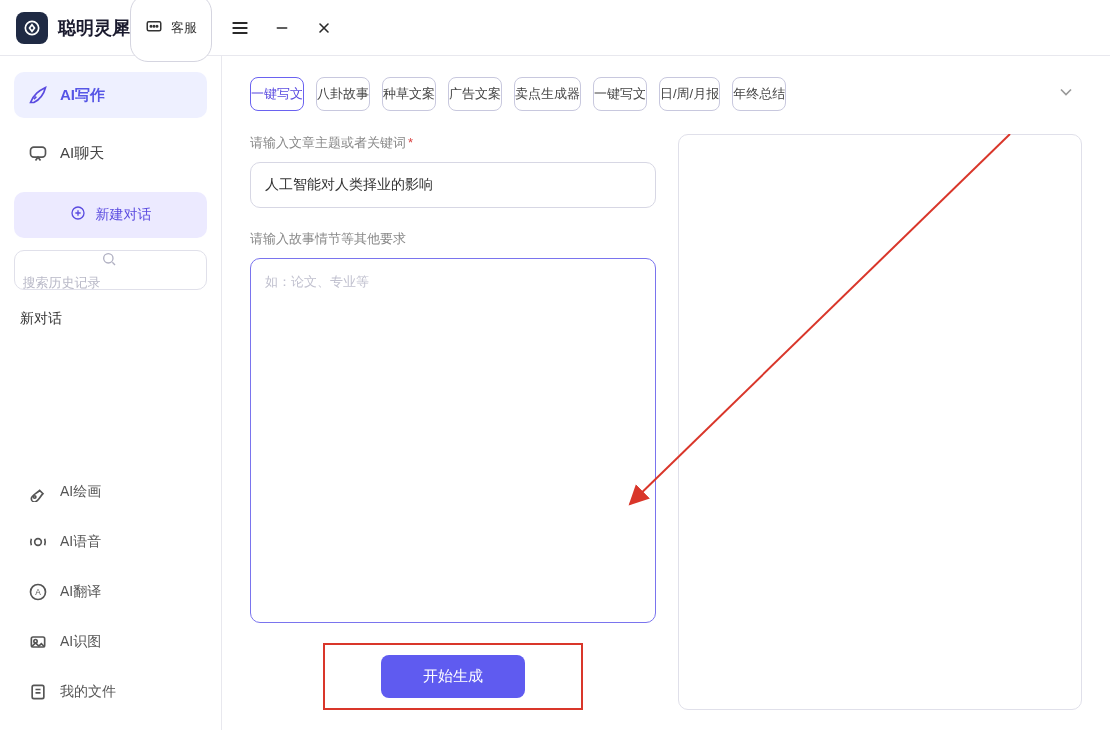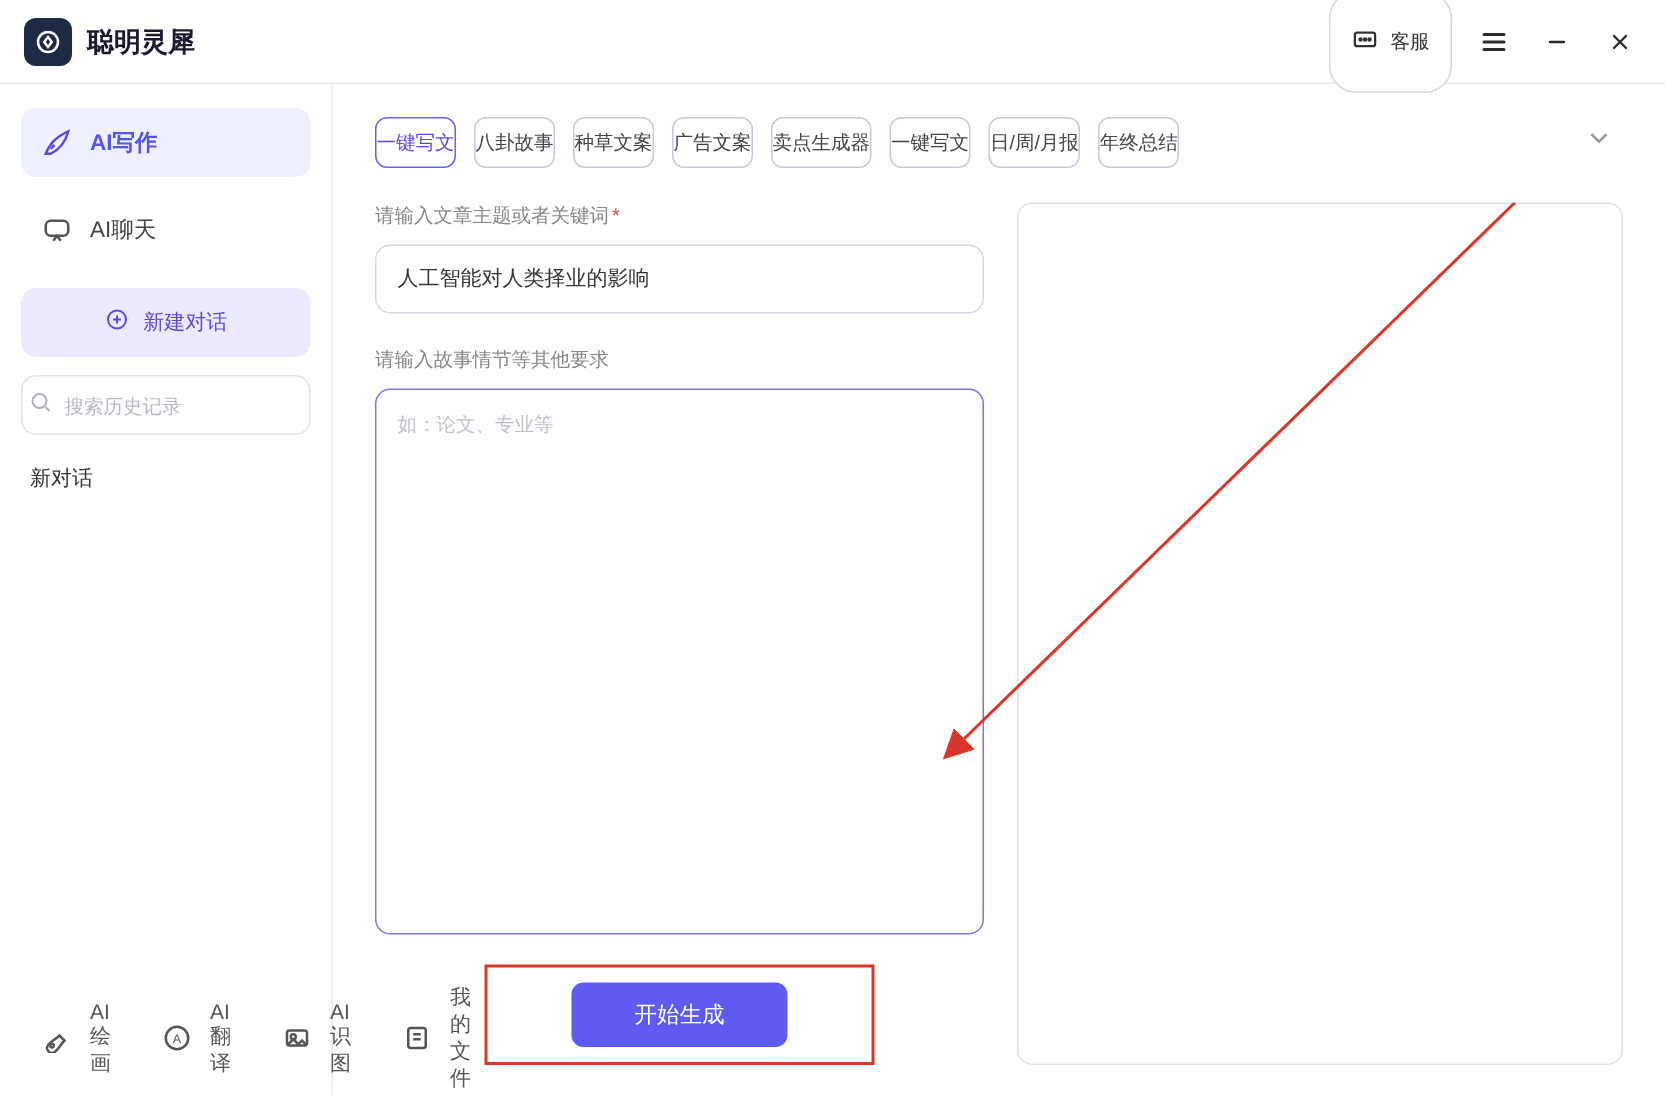--- a/index.html
+++ b/index.html
@@ -1,38 +1,38 @@
 <!DOCTYPE html>
 <html><head>
 <meta charset="utf-8">
 <style>
 * { box-sizing: border-box; margin: 0; padding: 0; font-family: -apple-system, "PingFang SC", "Microsoft YaHei", sans-serif; }
 body { width: 1110px; height: 730px; background: #fff; overflow: hidden; }
 
 
-.titlebar { height: 56px; display: flex; align-items: center; justify-content: space-between; padding: 0 16px; border-bottom: 1px solid #e8e8ee; }
+.titlebar { height: 56px; display: flex; align-items: center; padding: 0 16px; border-bottom: 1px solid #e8e8ee; }
 .tb-left { display: flex; align-items: center; gap: 10px; }
 .logo { width: 32px; height: 32px; border-radius: 8px; background: #1f2a44; display: flex; align-items: center; justify-content: center; }
 .app-title { font-weight: 600; font-size: 18px; color: #1a1a2e; }
 .tb-right { display: flex; align-items: center; gap: 14px; }
 .support-btn { display: flex; align-items: center; gap: 6px; border: 1px solid #d5d5e0; background: #fff; border-radius: 18px; padding: 23px 14px; font-size: 13px; color: #333; cursor: pointer; }
 .menu-btn, .min-btn, .close-btn { width: 28px; height: 28px; display: flex; align-items: center; justify-content: center; cursor: pointer; color: #2a2a2a; }
 
 
 .app-body { display: flex; height: calc(100% - 56px); }
 .sidebar { width: 222px; border-right: 1px solid #e8e8ee; padding: 16px 14px; display: flex; flex-direction: column; gap: 12px; }
 .sb-item { display: flex; align-items: center; gap: 12px; height: 46px; padding: 0 14px; border-radius: 10px; color: #444; font-size: 15px; cursor: pointer; }
 .sb-item.active { background: #eef0ff; color: #5656e6; font-weight: 600; }
 .new-chat { display: flex; align-items: center; justify-content: center; gap: 6px; height: 46px; background: #eceaff; color: #5a4be0; border-radius: 10px; font-size: 14px; cursor: pointer; margin-top: 4px; }
-.search-wrap { height: 40px; border: 1px solid #e0e0ea; border-radius: 10px; display: flex; align-items: center; padding: 0 4px; gap: 8px; }
+.search-wrap { height: 40px; border: 1px solid #e0e0ea; border-radius: 10px; display: flex; align-items: center; padding: 0 26px; gap: 8px; flex-direction: column; }
 .search-wrap input { border: none; outline: none; font-size: 13px; flex: 1; background: transparent; color: #666; }
 .search-wrap input::placeholder { color: #b8b8c7; }
 .hist-item { font-size: 14px; color: #333; padding: 8px 6px; cursor: pointer; }
 .sb-spacer { flex: 1; }
-.sb-bottom { display: flex; flex-direction: row; gap: 6px; }
+.sb-bottom { display: flex; flex-direction: column; gap: 6px; }
 .sb-bitem { display: flex; align-items: center; gap: 12px; height: 44px; padding: 0 14px; color: #555; font-size: 14px; cursor: pointer; border-radius: 8px; }
 
 .main { flex: 1; padding: 20px 28px; display: flex; flex-direction: column; }
 .tabs { display: flex; align-items: center; gap: 12px; flex-wrap: wrap; }
 .tab { border: 1px solid #c8c8de; background: #fff; border-radius: 8px; padding: 7px 0; font-size: 13px; color: #444; cursor: pointer; white-space: nowrap; }
 .tab.selected { border-color: #6a62f0; color: #5a4be0; }
 .tabs-expand { margin-left: auto; color: #999; cursor: pointer; padding: 6px; }
 
 .content-row { display: flex; gap: 22px; margin-top: 22px; flex: 1; min-height: 0; position: relative; }
 .col-left { flex: 0 0 406px; display: flex; flex-direction: column; }
@@ -144,20 +144,29 @@
 
     <div class="sb-bottom">
       <div class="sb-bitem">
         <span class="icon">
             <svg viewBox="0 0 24 24" width="20" height="20" fill="none" stroke="#555" stroke-width="2">
               <path d="M4 20c0-4 6-6 10-10l4 4c-4 4-6 10-10 10-2 0-4-2-4-4z"></path>
               <circle cx="8" cy="18" r="1.5"></circle>
             </svg>
           </span>
         <span>AI绘画</span>
+      </div>
+      <div class="sb-bitem">
+        <span class="icon">
+            <svg viewBox="0 0 24 24" width="20" height="20" fill="none" stroke="#555" stroke-width="2">
+              <circle cx="12" cy="12" r="4"></circle>
+              <path d="M4 8a12 12 0 000 8M20 8a12 12 0 010 8"></path>
+            </svg>
+          </span>
+        <span>AI语音</span>
       </div>
       <div class="sb-bitem">
         <span class="icon">
             <svg viewBox="0 0 24 24" width="20" height="20" fill="none" stroke="#555" stroke-width="2">
               <circle cx="12" cy="12" r="9"></circle>
               <text x="12" y="16" font-size="10" text-anchor="middle" fill="#555" stroke="none">A</text>
             </svg>
           </span>
         <span>AI翻译</span>
       </div>

